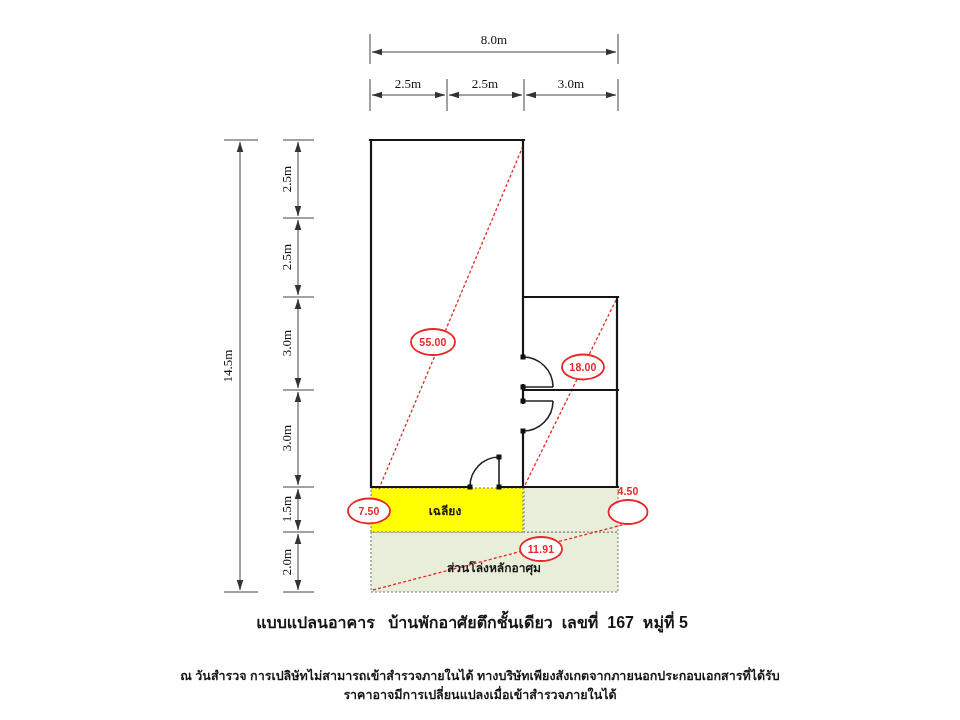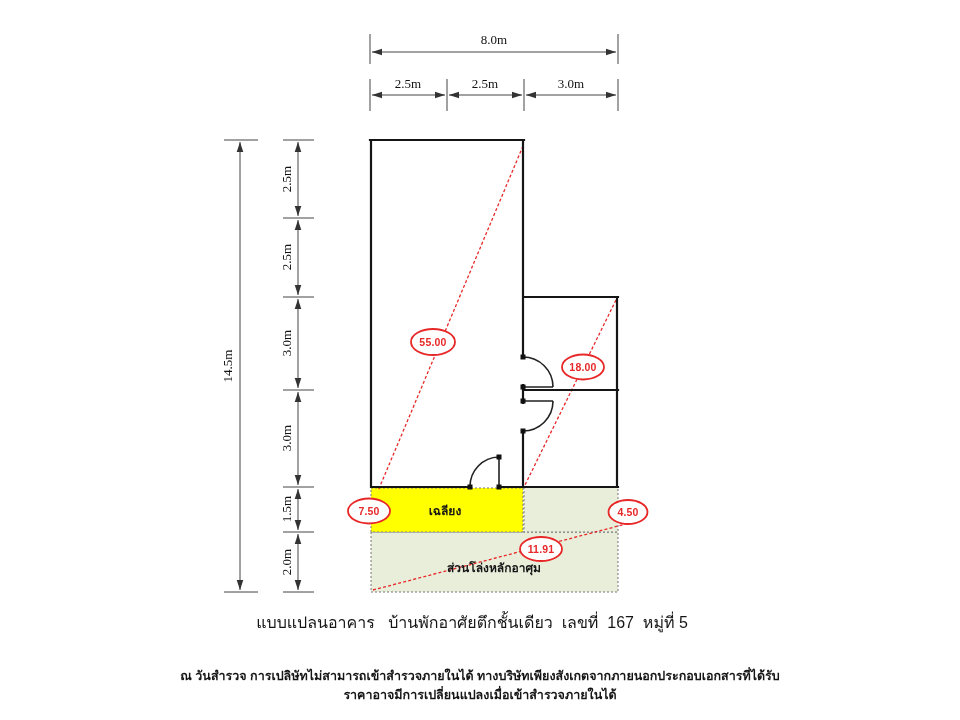--- a/index.html
+++ b/index.html
@@ -10,21 +10,21 @@
   #stage{position:absolute;left:0;top:0;width:960px;height:599px;}
   svg{position:absolute;left:0;top:0;}
   .lbl{position:absolute;transform:translate(-50%,-50%);white-space:nowrap;color:#111;}
   .dim{font-family:"Liberation Serif",serif;font-size:13px;color:#111;}
   .vdim{transform:translate(-50%,-50%) rotate(-90deg);}
   .areanum{font-size:10.5px;font-weight:bold;color:#e82828;letter-spacing:.2px;}
   .thai{font-weight:bold;font-size:11px;color:#151515;}
   .thai-small{font-weight:bold;font-size:12px;color:#151515;}
   .interior-note{text-align:center;line-height:17px;}
   .title{position:absolute;left:0;top:610px;width:944px;text-align:center;
-         font-size:16px;font-weight:normal;color:#151515;white-space:pre;}
+         font-size:16px;font-weight:bold;color:#151515;white-space:pre;}
   .disc{position:absolute;left:0;top:0;width:960px;text-align:center;
         font-size:12.5px;font-weight:bold;color:#151515;}
 </style>
 </head>
 <body>
 
 <div id="stage">
 
   <svg width="960" height="720" viewBox="0 0 960 720">
     <defs>
@@ -114,21 +114,21 @@
   <div class="lbl dim vdim" style="left:287px;top:179px;">2.5m</div>
   <div class="lbl dim vdim" style="left:287px;top:257px;">2.5m</div>
   <div class="lbl dim vdim" style="left:287px;top:343px;">3.0m</div>
   <div class="lbl dim vdim" style="left:287px;top:438px;">3.0m</div>
   <div class="lbl dim vdim" style="left:287px;top:509px;">1.5m</div>
   <div class="lbl dim vdim" style="left:287px;top:562px;">2.0m</div>
 
   <div class="lbl areanum" style="left:433px;top:342px;">55.00</div>
   <div class="lbl areanum" style="left:583px;top:367px;">18.00</div>
   <div class="lbl areanum" style="left:369px;top:511px;">7.50</div>
-  <div class="lbl areanum" style="left:628px;top:512px;">4.50</div>
+  <div class="lbl areanum" style="left:628px;top:491px;">4.50</div>
   <div class="lbl areanum" style="left:541px;top:549px;">11.91</div>
 
   <div class="lbl thai-small" style="left:445px;top:510px;">เฉลียง</div>
   <div class="lbl thai-small" style="left:494px;top:567px;">ส่วนโล่งหลักอาศุม</div>
 
   <div class="title">แบบแปลนอาคาร   บ้านพักอาศัยตึกชั้นเดียว  เลขที่  167  หมู่ที่ 5</div>
   <div class="disc" style="top:666px;">ณ วันสำรวจ การเปลิษัทไม่สามารถเข้าสำรวจภายในได้ ทางบริษัทเพียงสังเกตจากภายนอกประกอบเอกสารที่ได้รับ</div>
   <div class="disc" style="top:685px;">ราคาอาจมีการเปลี่ยนแปลงเมื่อเข้าสำรวจภายในได้</div>
 
 </div>

